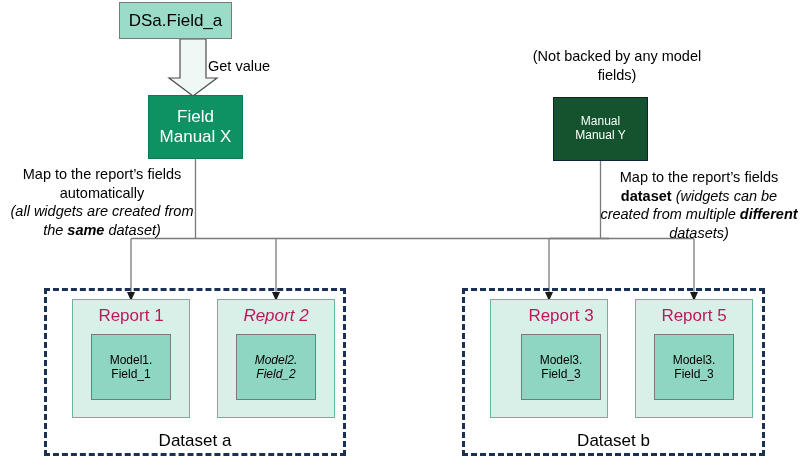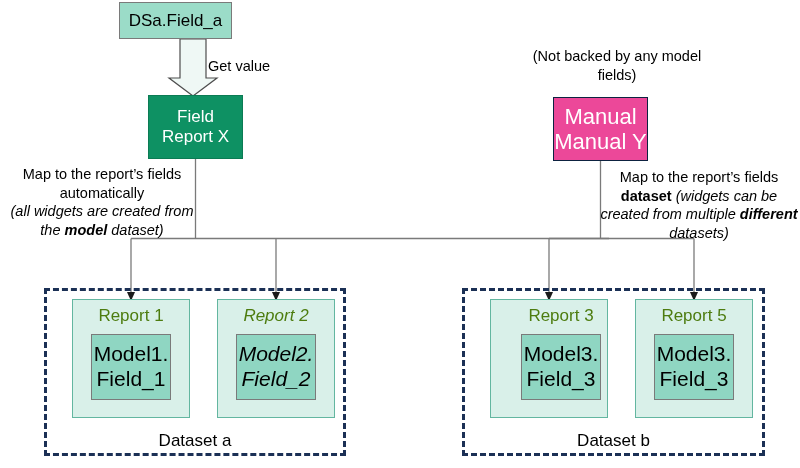--- a/index.html
+++ b/index.html
@@ -47,23 +47,23 @@
     left: 148px; top: 95px; width: 95px; height: 64px;
     background: #0E9163;
     border: 1px solid #0B7B54;
     font-size: 17px;
     color: #ffffff;
   }
 
   
   #manual-filter {
     left: 553px; top: 97px; width: 95px; height: 64px;
-    background: #ec4899;
+    background: #14532d;
     border: 1px solid #0D2240;
-    font-size: 22px;
+    font-size: 12px;
     color: #ffffff;
   }
 
   
   .annot {
     position: absolute;
     font-size: 14.5px;
     color: #000000;
     text-align: center;
     line-height: 1.28;
@@ -100,35 +100,35 @@
     height: 119px;
     background: #D9F0E9;
     border: 1px solid #63B6A0;
     display: flex;
     flex-direction: column;
     align-items: center;
   }
   .report-title {
     margin-top: 7px;
     font-size: 17px;
-    color: #4d7c0f;
+    color: #be185d;
     line-height: 1.1;
   }
   .model-box {
     box-sizing: border-box;
     width: 80px;
     height: 66px;
     margin-top: 8px;
     background: #8FD6C2;
     border: 1px solid #7A7A7A;
     display: flex;
     flex-direction: column;
     align-items: center;
     justify-content: center;
-    font-size: 21px;
+    font-size: 12px;
     color: #000000;
     line-height: 1.18;
   }
   #report-1 { left: 72px;  top: 299px; }
   #report-2 { left: 217px; top: 299px; font-style: italic; }
   #report-3 { left: 490px; top: 299px; padding-left: 24px; }
   #report-4 { left: 635px; top: 299px; }
 </style>
 </head>
 <body>
@@ -161,31 +161,31 @@
   </svg>
 
   <div class="node" id="src-field">
     <span>DSa.Field_a</span>
   </div>
 
   <div class="annot" id="annot-get-value" style="left:208px; top:57px; width:110px; text-align:left;">Get value</div>
 
   <div class="node" id="field-filter">
     <span>Field</span>
-    <span>Report X</span>
+    <span>Manual X</span>
   </div>
 
   <div class="node" id="manual-filter">
     <span>Manual</span>
     <span>Manual Y</span>
   </div>
 
   <div class="annot" id="annot-not-backed">(Not backed by any model fields)</div>
 
-  <div class="annot" id="annot-auto">Map to the report’s fields automatically<br><i>(all widgets are created from the <b>model</b> dataset)</i></div>
+  <div class="annot" id="annot-auto">Map to the report’s fields automatically<br><i>(all widgets are created from the <b>same</b> dataset)</i></div>
 
   <div class="annot" id="annot-manual">Map to the report’s fields <b>dataset</b> <i>(widgets can be created from multiple <b>different</b> datasets)</i></div>
 
   <div class="dataset" id="dataset-a">
     <div class="dataset-label">Dataset a</div>
   </div>
 
   <div class="report" id="report-1">
     <div class="report-title">Report 1</div>
     <div class="model-box">

